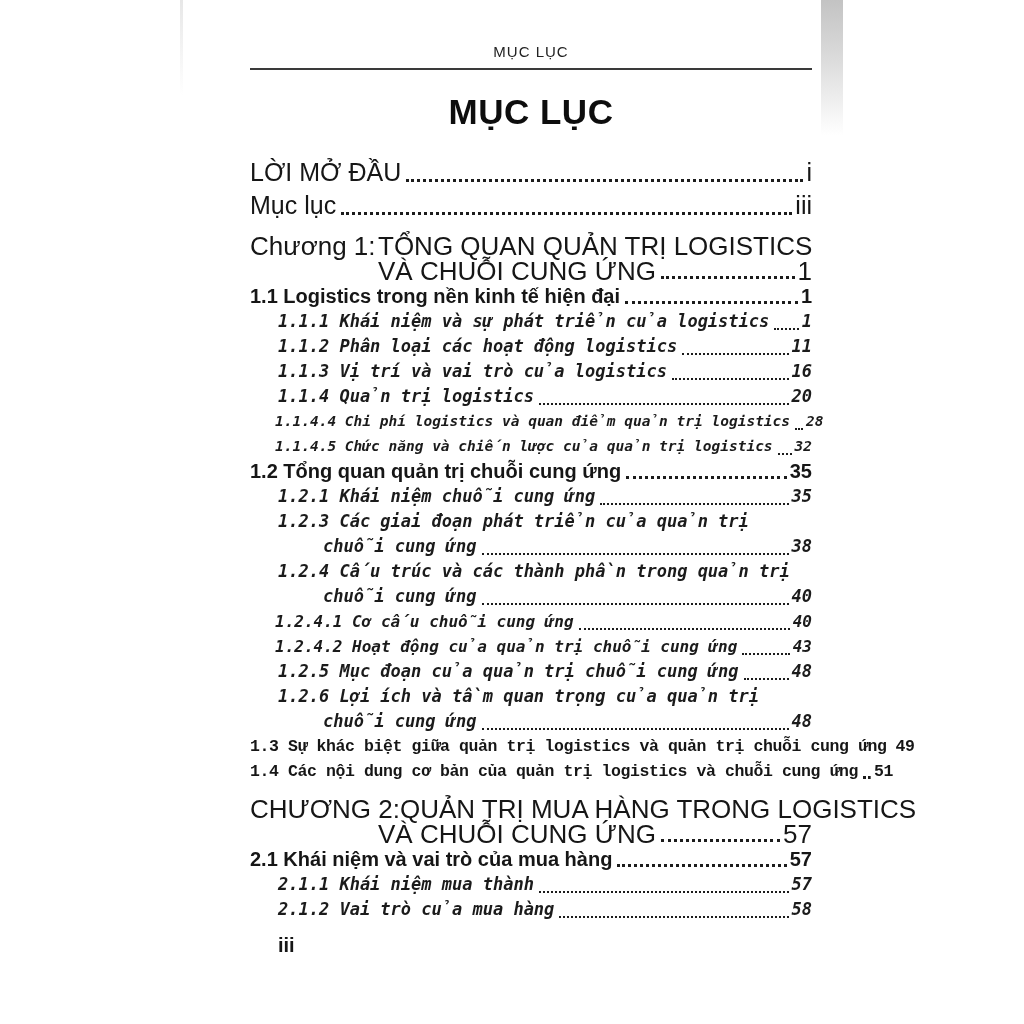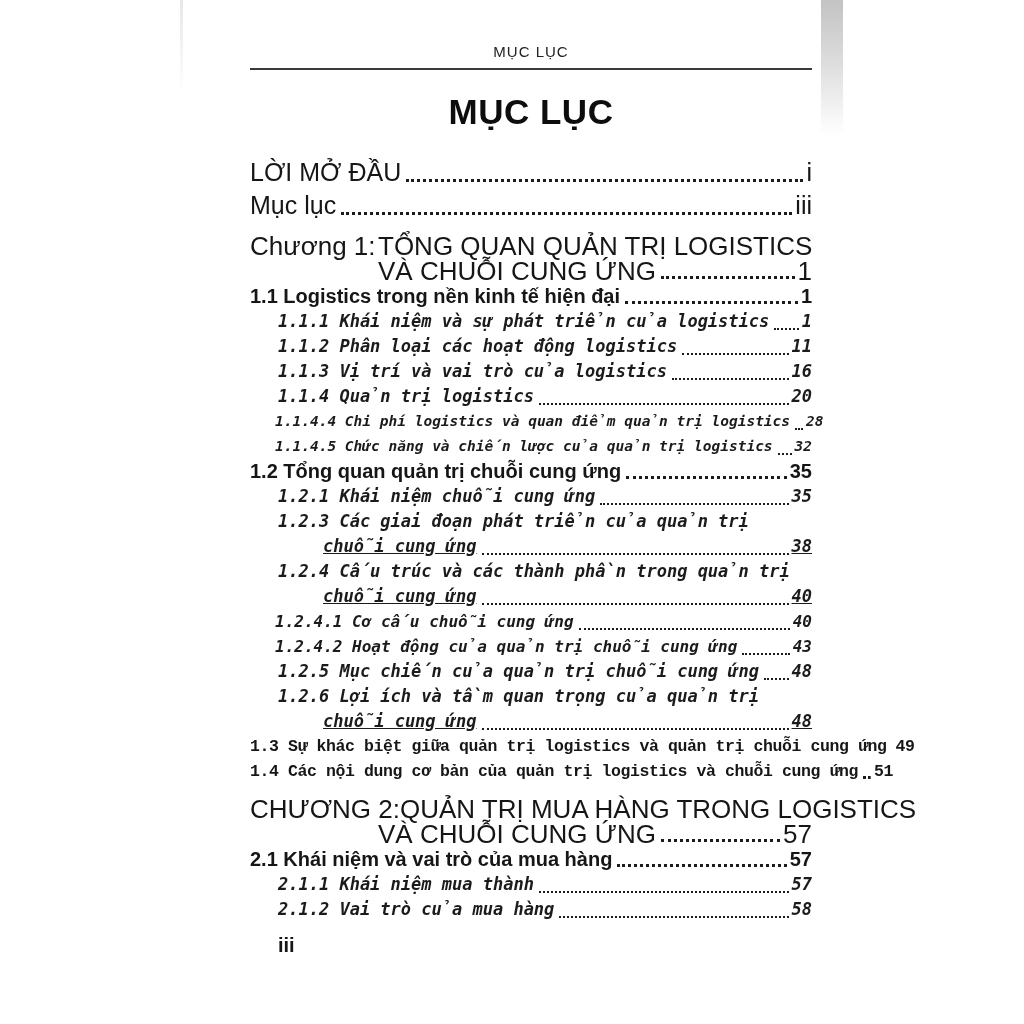--- a/index.html
+++ b/index.html
@@ -30,21 +30,21 @@
   .chlabel{flex:0 0 128px;}
   .chtitle{flex:0 0 auto;}
 
   .sec{font-weight:bold;font-size:20px;}
   .tight{font-size:16.5px;letter-spacing:-0.4px;font-family:Liberation Mono, monospace;}
 
   .sub,.submid,.subtiny{font-family:"DejaVu Sans Mono",monospace;font-style:italic;font-weight:bold;color:#1b1b1b;}
   .sub{padding-left:28px;font-size:17px;text-align:right;}
   .submid{padding-left:25px;font-size:16px;}
   .subtiny{padding-left:25px;font-size:14.5px;}
-  .l2{padding-left:73px;text-decoration:underline;}
+  .l2{padding-left:73px;}
   .sub .lead,.submid .lead,.subtiny .lead{border-bottom-width:2.5px;margin-bottom:4px;}
 
   .gap2{margin-top:13px;}
   .footer{margin-top:12px;margin-left:28px;font-weight:bold;font-size:20px;}
 </style>
 </head>
 <body>
 
 <div class="canvas">
   <div class="edge-left"></div>
@@ -147,21 +147,21 @@
         <span class="txt">1.2.4.1 Cơ cấu chuỗi cung ứng</span>
         <span class="lead"></span>
         <span class="pg">40</span>
       </div>
       <div class="row submid">
         <span class="txt">1.2.4.2 Hoạt động của quản trị chuỗi cung ứng</span>
         <span class="lead"></span>
         <span class="pg">43</span>
       </div>
       <div class="row sub">
-        <span class="txt">1.2.5 Mục chiến của quản trị chuỗi cung ứng</span>
+        <span class="txt">1.2.5 Mục đoạn của quản trị chuỗi cung ứng</span>
         <span class="lead"></span>
         <span class="pg">48</span>
       </div>
       <div class="row sub">
         <span class="txt">1.2.6 Lợi ích và tầm quan trọng của quản trị</span>
       </div>
       <div class="row sub l2">
         <span class="txt">chuỗi cung ứng</span>
         <span class="lead"></span>
         <span class="pg">48</span>

